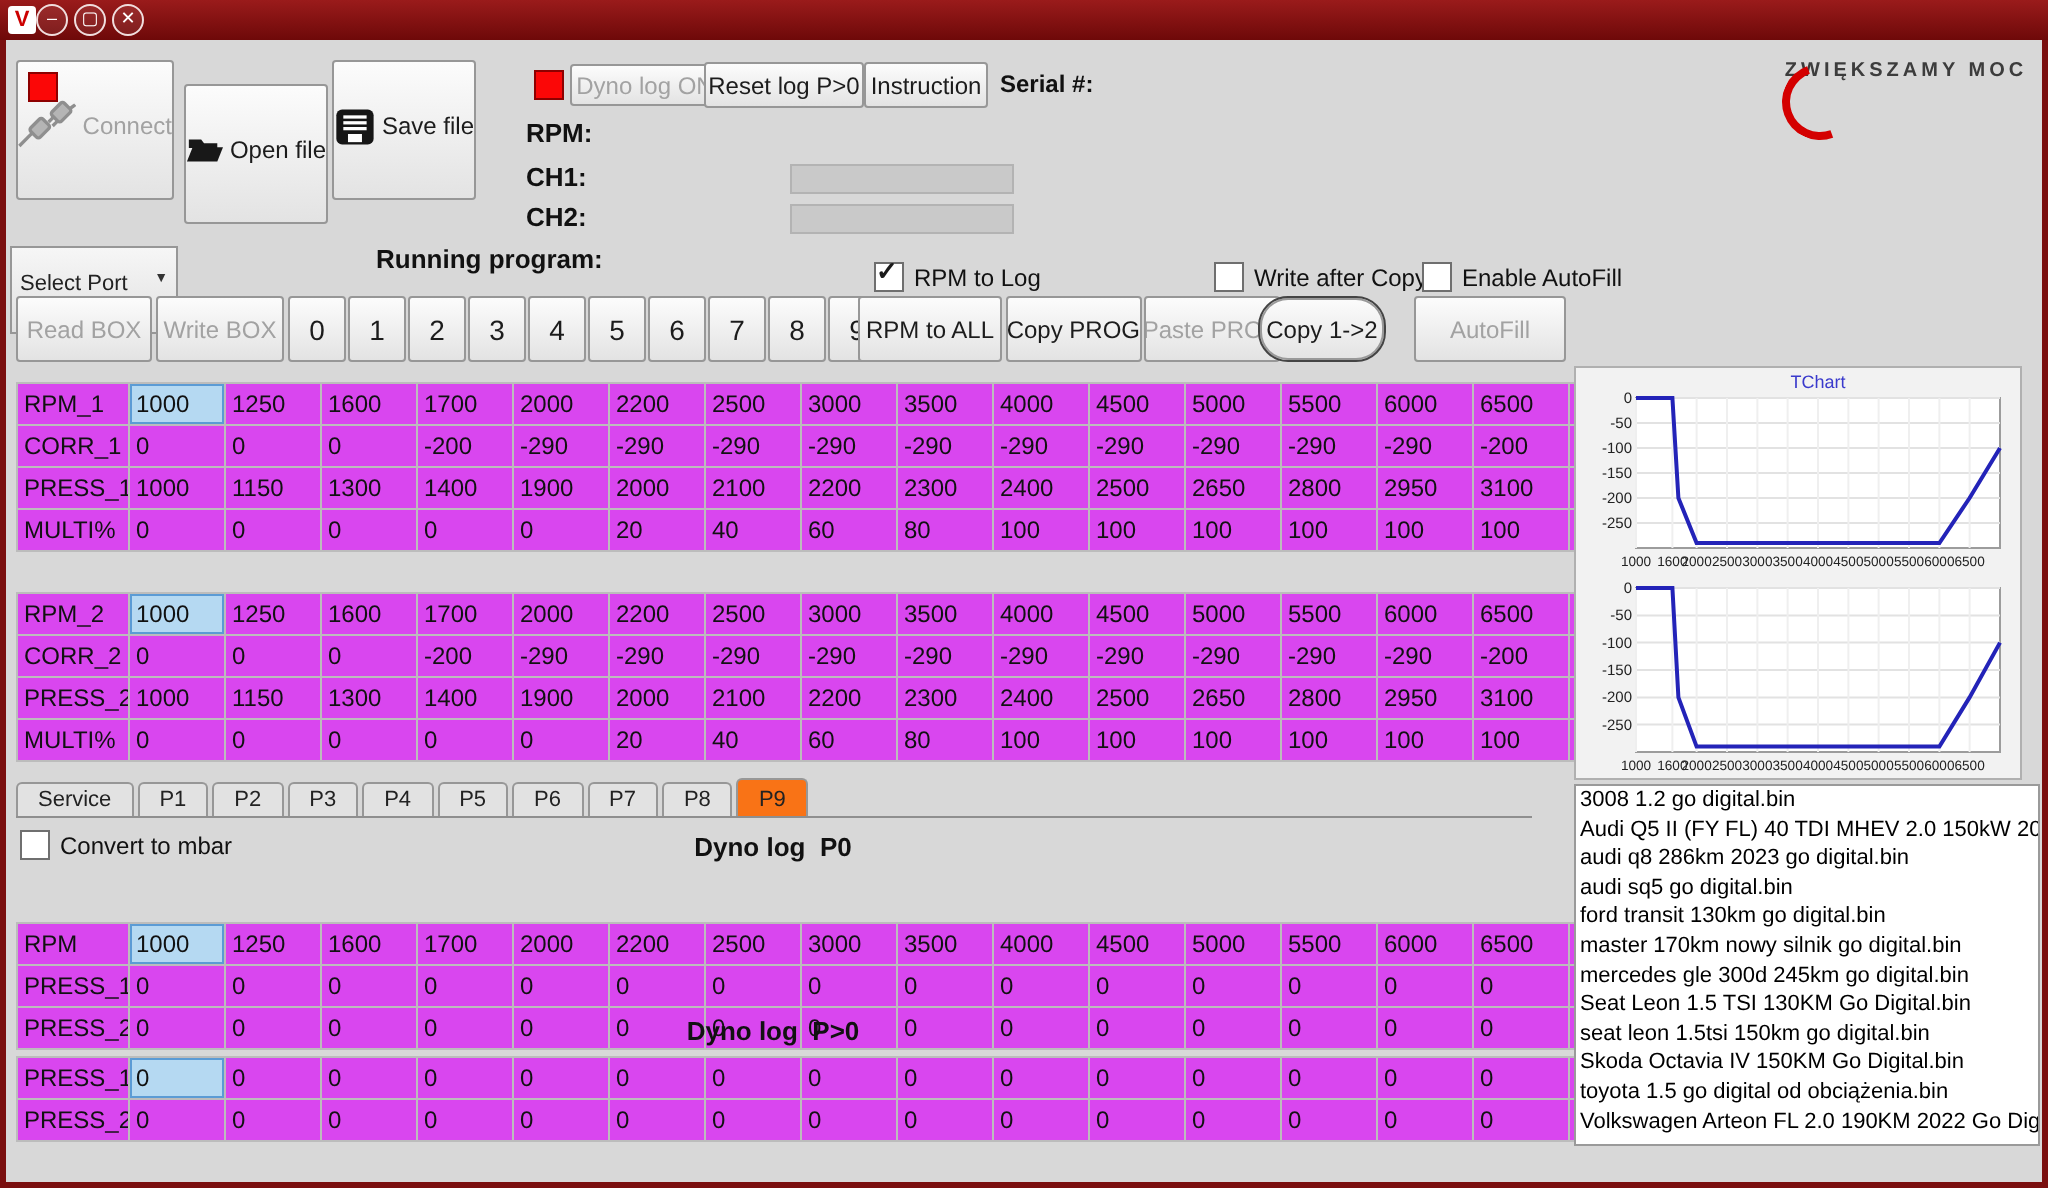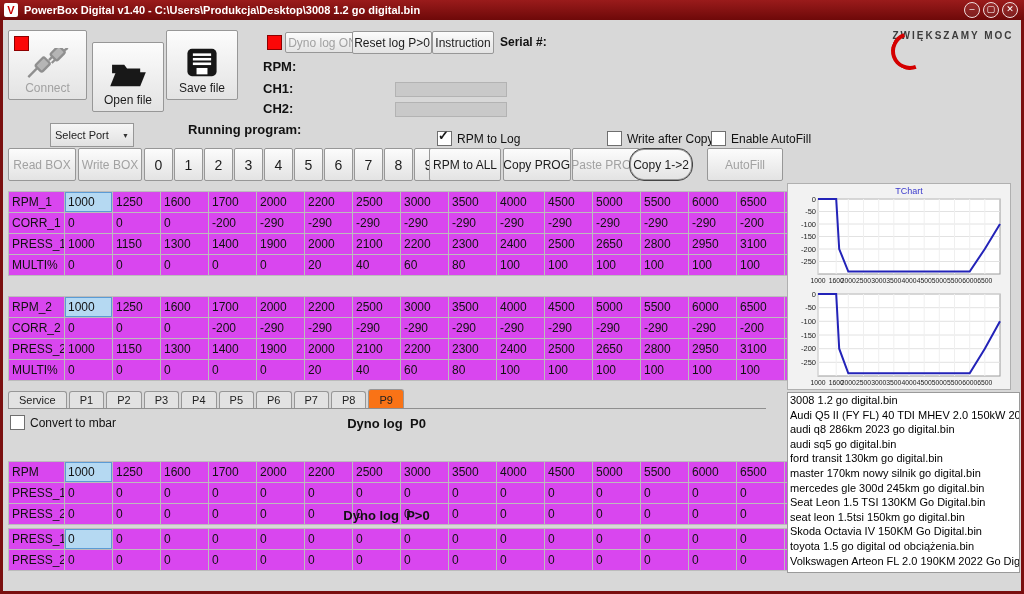--- a/index.html
+++ b/index.html
@@ -6,27 +6,27 @@
   #window{position:relative;width:1024px;height:594px;background:#7a0f0f;font-family:"Liberation Sans",sans-serif;overflow:hidden;}
   #titlebar{position:absolute;top:0;left:0;width:1024px;height:20px;background:linear-gradient(#9a1b1b,#6e0909);display:flex;align-items:center;color:#fff;}
   .app-icon{width:14px;height:14px;background:#fff;border-radius:2px;margin-left:4px;font-size:11px;font-weight:bold;color:#c00;text-align:center;line-height:14px;flex:none;}
   .title-text{font-size:11px;font-weight:bold;margin-left:6px;flex:1;white-space:nowrap;overflow:hidden;}
   .win-controls{display:flex;gap:3px;margin-right:6px;}
   .win-btn{width:14px;height:14px;border:1px solid #f0dede;border-radius:50%;font-size:9px;line-height:12px;text-align:center;color:#fff;cursor:pointer;background:rgba(255,255,255,.08);}
   #content{position:absolute;top:20px;left:3px;width:1018px;height:571px;background:#d8d8d8;}
   .btn{position:absolute;background:linear-gradient(#fcfcfc,#e3e3e3);border:1px solid #979797;border-radius:2px;font-size:12px;color:#1c1c1c;display:flex;align-items:center;justify-content:center;cursor:pointer;white-space:nowrap;overflow:hidden;}
   .btn.disabled{color:#a2a2a2;}
   .btn.focused{border-color:#444;box-shadow:inset 0 0 0 1px #999;}
-  .bigbtn{flex-direction:column;justify-content:flex-end;padding-bottom:4px;gap:3px;}
+  .bigbtn{flex-direction:row;justify-content:flex-end;padding-bottom:4px;gap:3px;}
   .ind-red{position:absolute;width:13px;height:13px;background:#fb0707;border:1px solid #8d0000;}
   .lbl{position:absolute;color:#111;}
   .bold13{font-size:13px;font-weight:bold;}
   .bold12{font-size:12px;font-weight:bold;}
   .statusbar{position:absolute;width:110px;height:13px;background:#c9c9c9;border:1px solid #b3b3b3;}
-  .select{position:absolute;left:2px;top:103px;width:74px;height:18px;background:linear-gradient(#f6f6f6,#e1e1e1);border:1px solid #979797;font-size:11px;display:flex;align-items:center;padding:2px 4px;gap:3px;cursor:pointer;margin-left:45px;}
+  .select{position:absolute;left:2px;top:103px;width:74px;height:18px;background:linear-gradient(#f6f6f6,#e1e1e1);border:1px solid #979797;font-size:11px;display:flex;align-items:flex-start;padding:12px 4px;gap:3px;cursor:pointer;}
   .select .txt{flex:1;color:#222;}
   .select .arr{font-size:7px;color:#333;}
   .checkbox{position:absolute;display:flex;align-items:center;gap:5px;font-size:12px;color:#111;cursor:pointer;}
   .cb-box{width:13px;height:13px;background:#fff;border:1px solid #6f6f6f;position:relative;flex:none;}
   .cb-box .check{position:absolute;top:-4px;left:0;font-size:13px;font-weight:bold;color:#1a1a1a;}
   .digits{position:absolute;left:141px;top:128px;display:flex;gap:1px;}
   .digit{position:static;width:27px;height:31px;font-size:14px;flex:none;}
   table.grid{position:absolute;border-collapse:collapse;table-layout:fixed;background:#d946ef;width:757px;}
   .grid td{border:1px solid #bcbcbc;height:20px;font-size:12px;padding:0 0 0 3px;white-space:nowrap;overflow:hidden;color:#111;}
   .grid td.rowlabel{width:52px;}
@@ -46,21 +46,20 @@
   .logo-tagline{font-size:10px;letter-spacing:2px;color:#3c3c3c;font-weight:bold;margin-top:4px;}
   .icon{display:block;}
 </style>
 </head>
 <body>
 
 <div id="window">
 
   <div id="titlebar">
     <div class="app-icon">V</div>
-    <div class="title-text">PowerBox Digital v1.40 - C:\Users\Produkcja\Desktop\3008 1.2 go digital.bin</div>
     <div class="win-controls">
       <div class="win-btn">–</div>
       <div class="win-btn">▢</div>
       <div class="win-btn">✕</div>
     </div>
   </div>
 
   <div id="content">
 
     <div class="btn bigbtn disabled" style="left:5px;top:10px;width:77px;height:64px;">

